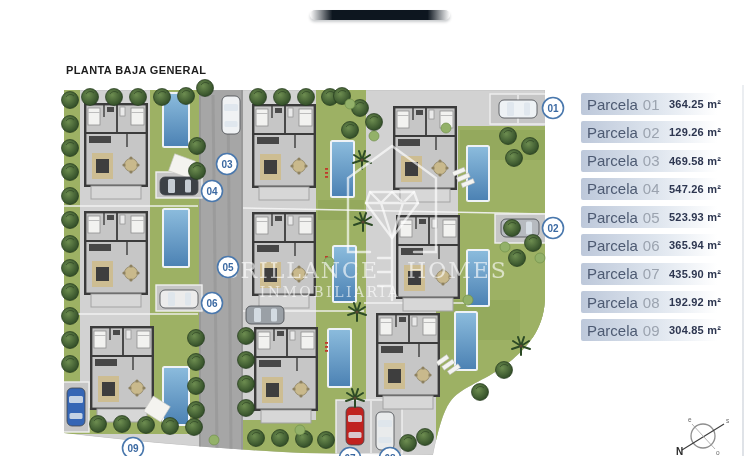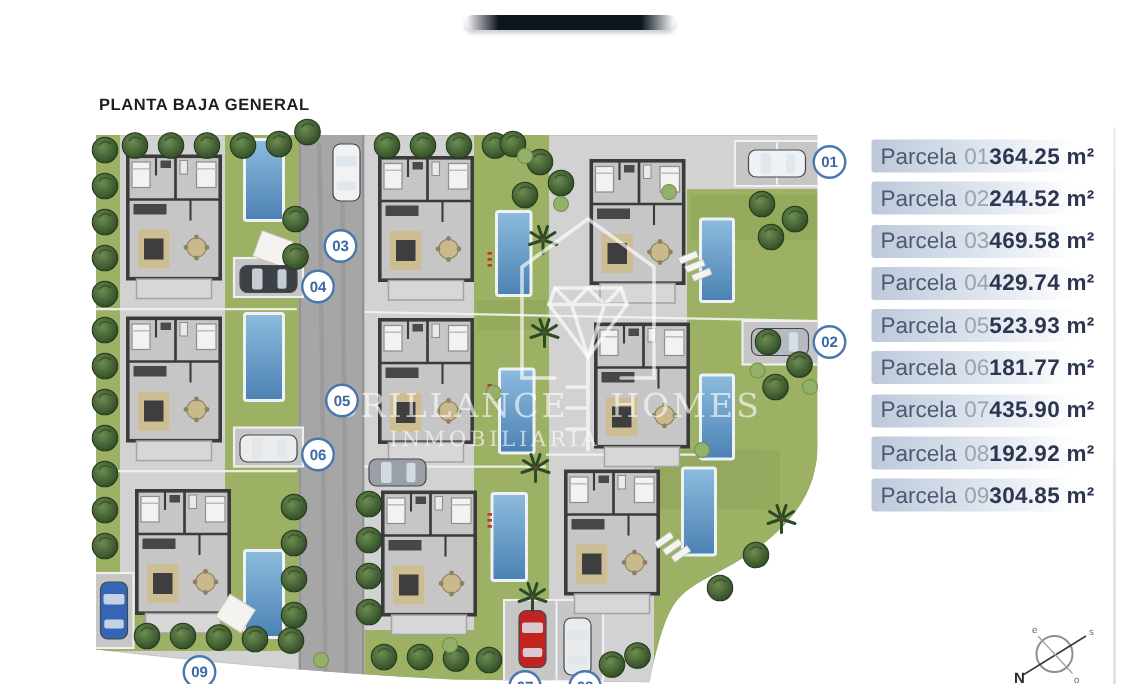--- a/index.html
+++ b/index.html
@@ -13,21 +13,21 @@
   .plan-svg{position:absolute;left:0;top:0;}
   .page-edge{position:absolute;left:742px;top:85px;width:2px;height:371px;
         background:linear-gradient(#e8ebef,#d9dde3);opacity:.85;}
   
   .parcel-panel{position:absolute;left:581px;top:93px;width:166px;}
   .parcel-row{position:relative;height:22px;margin-bottom:6.3px;display:flex;align-items:center;
         background:linear-gradient(90deg,#bdc8da 0%,#dee5ee 45%,rgba(255,255,255,0) 82%);
         border-radius:2px;}
   .p-label{font-size:15px;color:#4d5a72;margin-left:6px;white-space:pre;}
   .p-num{font-size:15px;color:#9ba3af;margin-left:5px;}
-  .p-area{font-size:15px;font-weight:700;color:#2d3650;margin-left:auto;margin-right:26px;
+  .p-area{font-size:11px;font-weight:700;color:#2d3650;margin-left:auto;margin-right:26px;
         letter-spacing:.2px;white-space:nowrap;}
   
   .compass{position:absolute;left:672px;top:412px;}
   .c-n{font-size:10px;font-weight:700;fill:#2b2b2b;font-family:"Liberation Sans",sans-serif;}
   .c-s{font-size:6.5px;fill:#6a6a6a;font-family:"Liberation Sans",sans-serif;}
   
   .wm-big{font-family:"DejaVu Serif",serif;font-size:22px;letter-spacing:2px;
         fill:rgba(255,255,255,.62);}
   .wm-sub{font-family:"DejaVu Serif",serif;font-size:14px;letter-spacing:2.5px;
         fill:rgba(255,255,255,.62);}
@@ -339,45 +339,45 @@
   <div class="parcel-panel" id="parcel-panel">
   <div class="parcel-row">
     <span class="p-label">Parcela</span>
     <span class="p-num">01</span>
     <span class="p-area">364.25 m²</span>
   </div>
 
   <div class="parcel-row">
     <span class="p-label">Parcela</span>
     <span class="p-num">02</span>
-    <span class="p-area">244.52 m²</span>
+    <span class="p-area">129.26 m²</span>
   </div>
 
   <div class="parcel-row">
     <span class="p-label">Parcela</span>
     <span class="p-num">03</span>
     <span class="p-area">469.58 m²</span>
   </div>
 
   <div class="parcel-row">
     <span class="p-label">Parcela</span>
     <span class="p-num">04</span>
-    <span class="p-area">429.74 m²</span>
+    <span class="p-area">547.26 m²</span>
   </div>
 
   <div class="parcel-row">
     <span class="p-label">Parcela</span>
     <span class="p-num">05</span>
     <span class="p-area">523.93 m²</span>
   </div>
 
   <div class="parcel-row">
     <span class="p-label">Parcela</span>
     <span class="p-num">06</span>
-    <span class="p-area">181.77 m²</span>
+    <span class="p-area">365.94 m²</span>
   </div>
 
   <div class="parcel-row">
     <span class="p-label">Parcela</span>
     <span class="p-num">07</span>
     <span class="p-area">435.90 m²</span>
   </div>
 
   <div class="parcel-row">
     <span class="p-label">Parcela</span>

